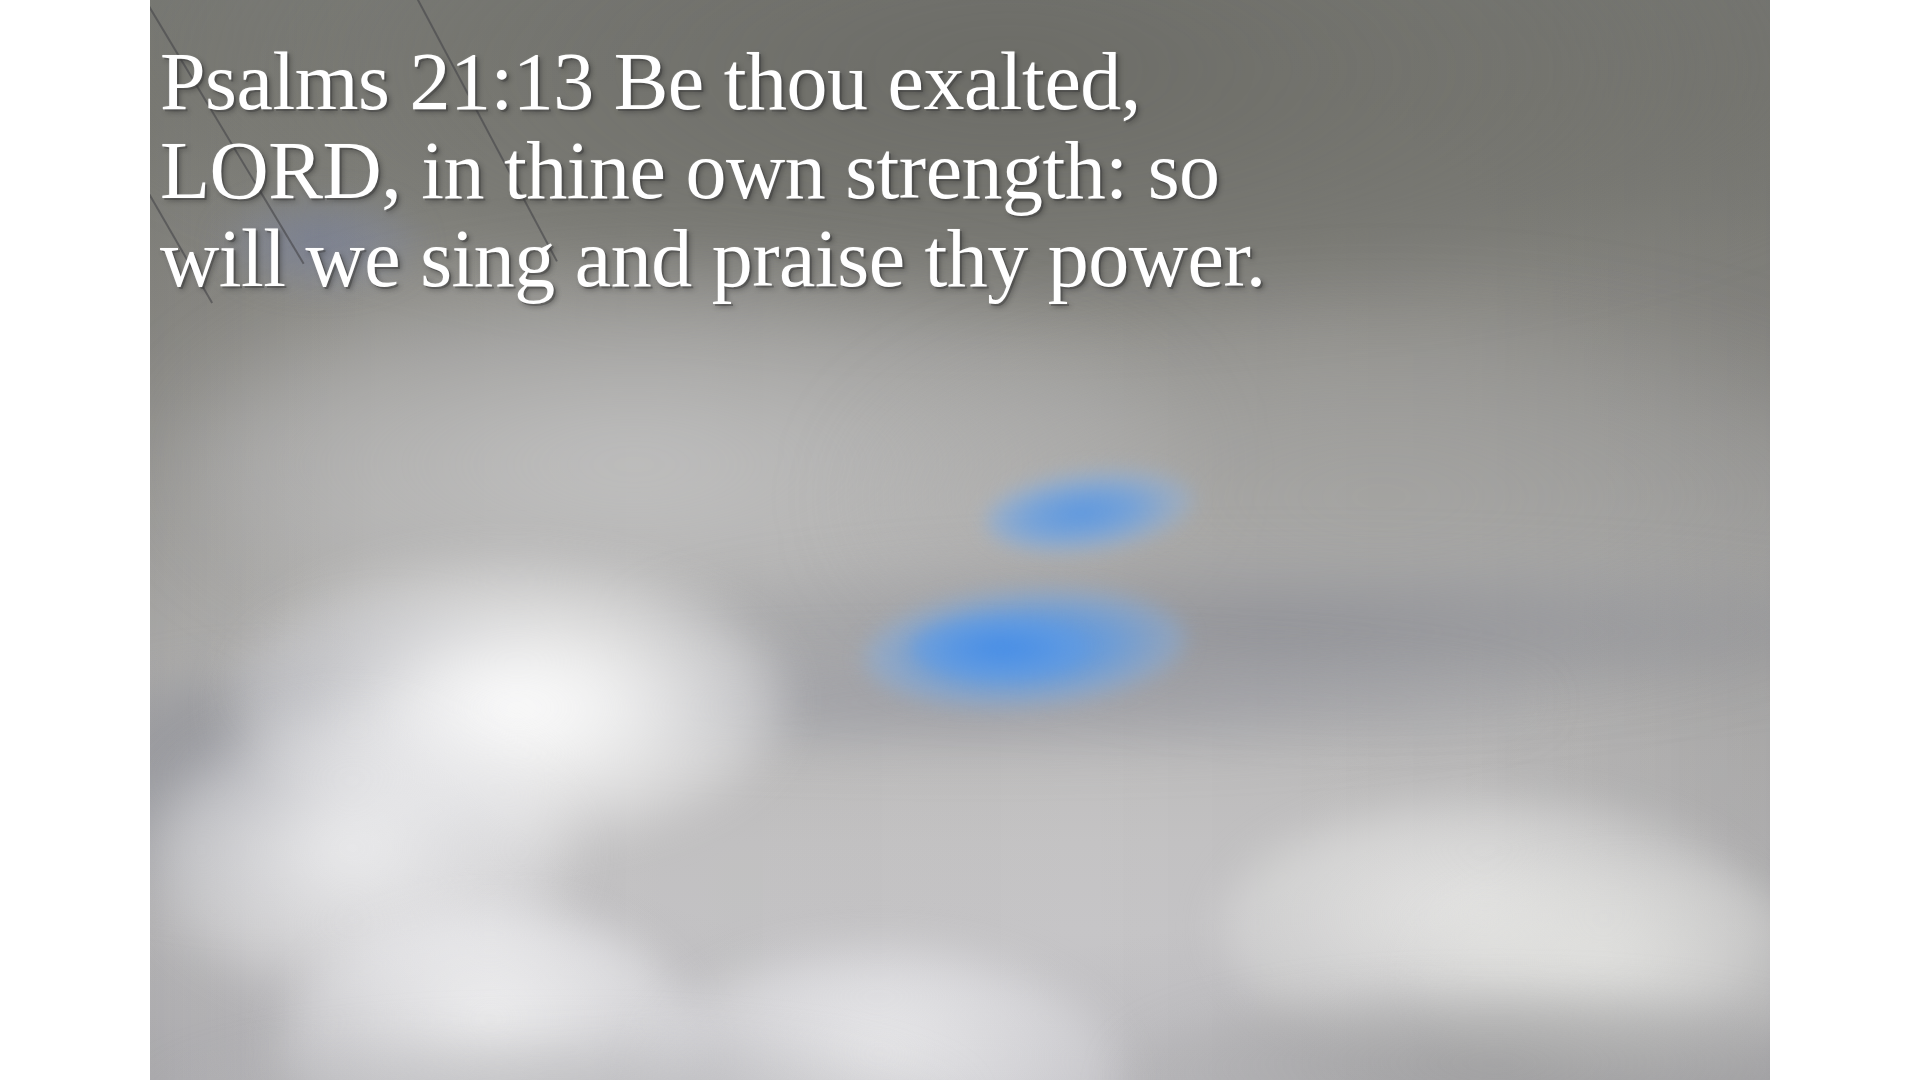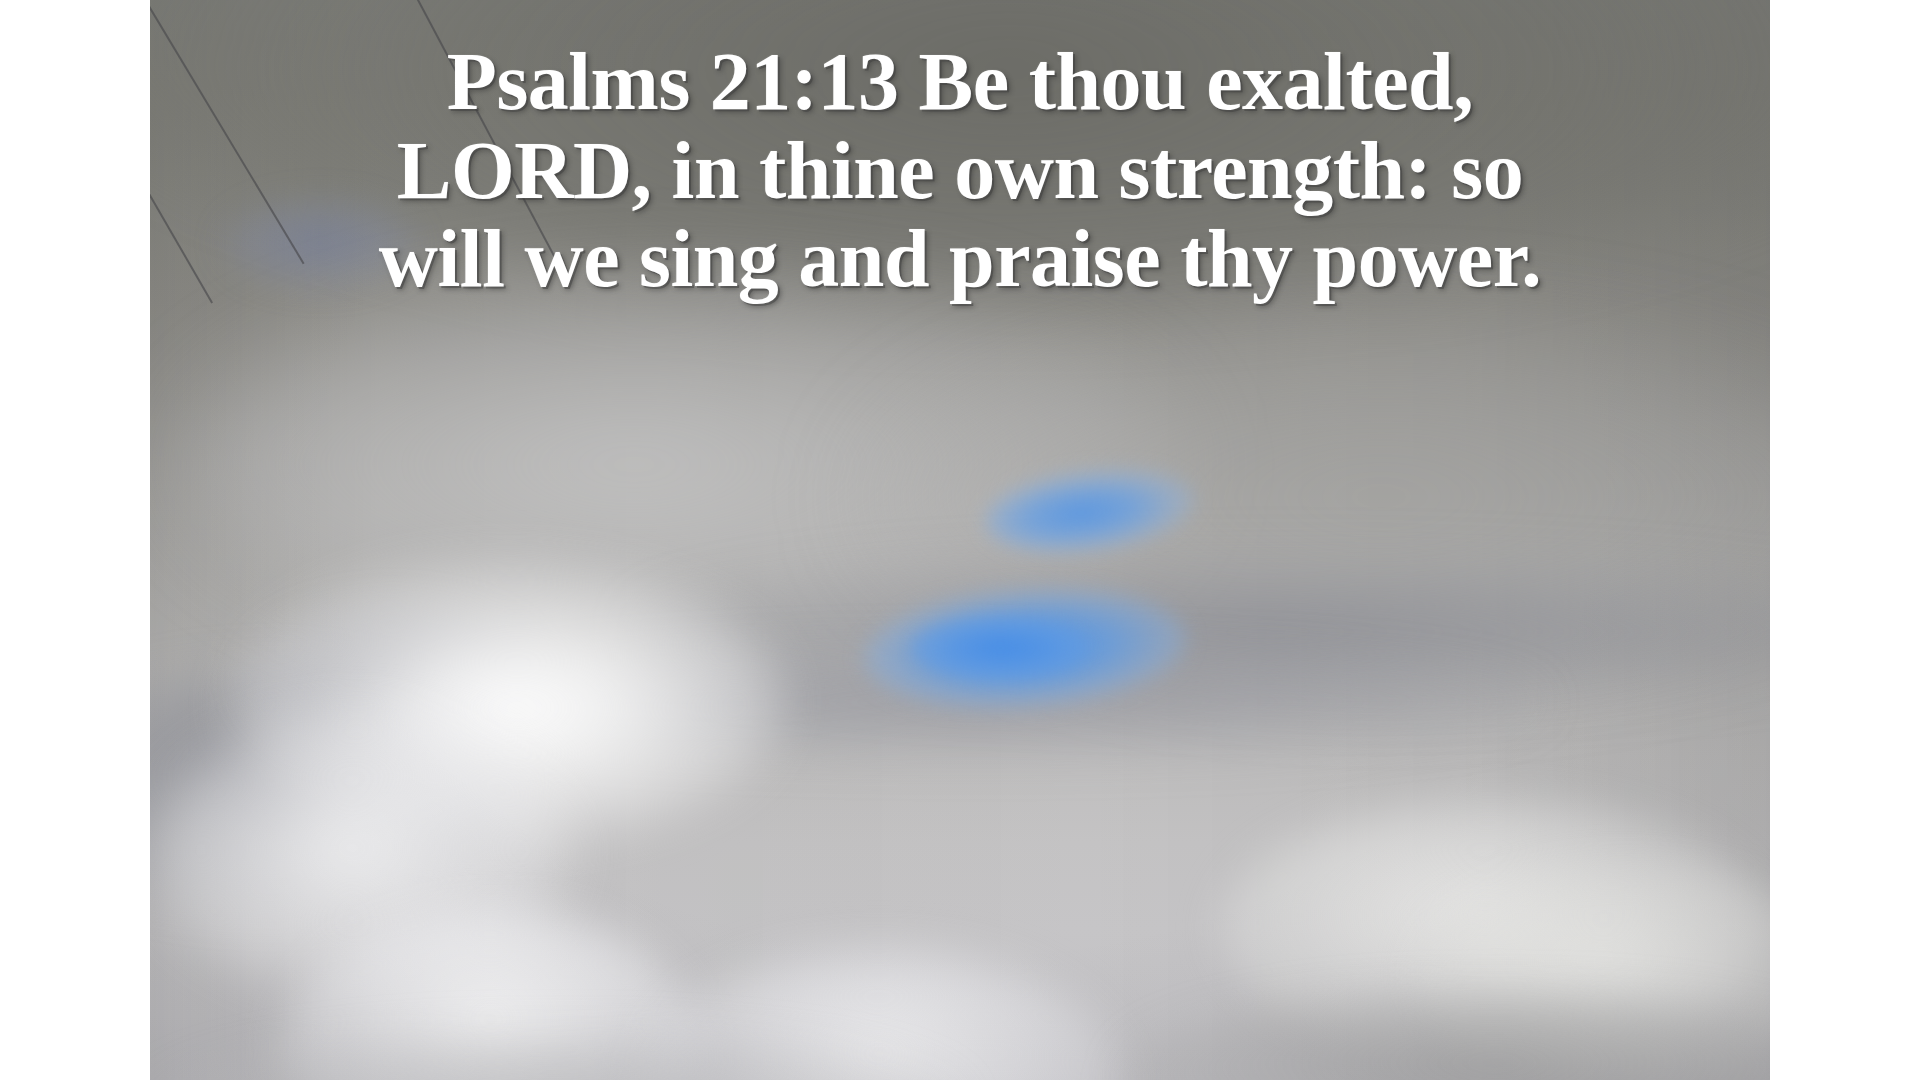--- a/index.html
+++ b/index.html
@@ -329,24 +329,24 @@
   }
 
   
   #verse {
     position: absolute;
     left: 150px;
     top: 38px;
     width: 1620px;
     padding: 0 10px;
     box-sizing: border-box;
-    text-align: center;
+    text-align: left;
     color: #ffffff;
     font-family: "Liberation Serif", "DejaVu Serif", serif;
-    font-weight: 700;
+    font-weight: 400;
     font-size: 82px;
     line-height: 1.08;
     letter-spacing: -0.5px;
     text-shadow:
        2px 2px 0   rgba(60,60,60,0.45),
        3px 3px 5px rgba(45,45,45,0.45),
        0   0   2px rgba(255,255,255,0.25);
     white-space: pre-line;
     user-select: none;
   }

